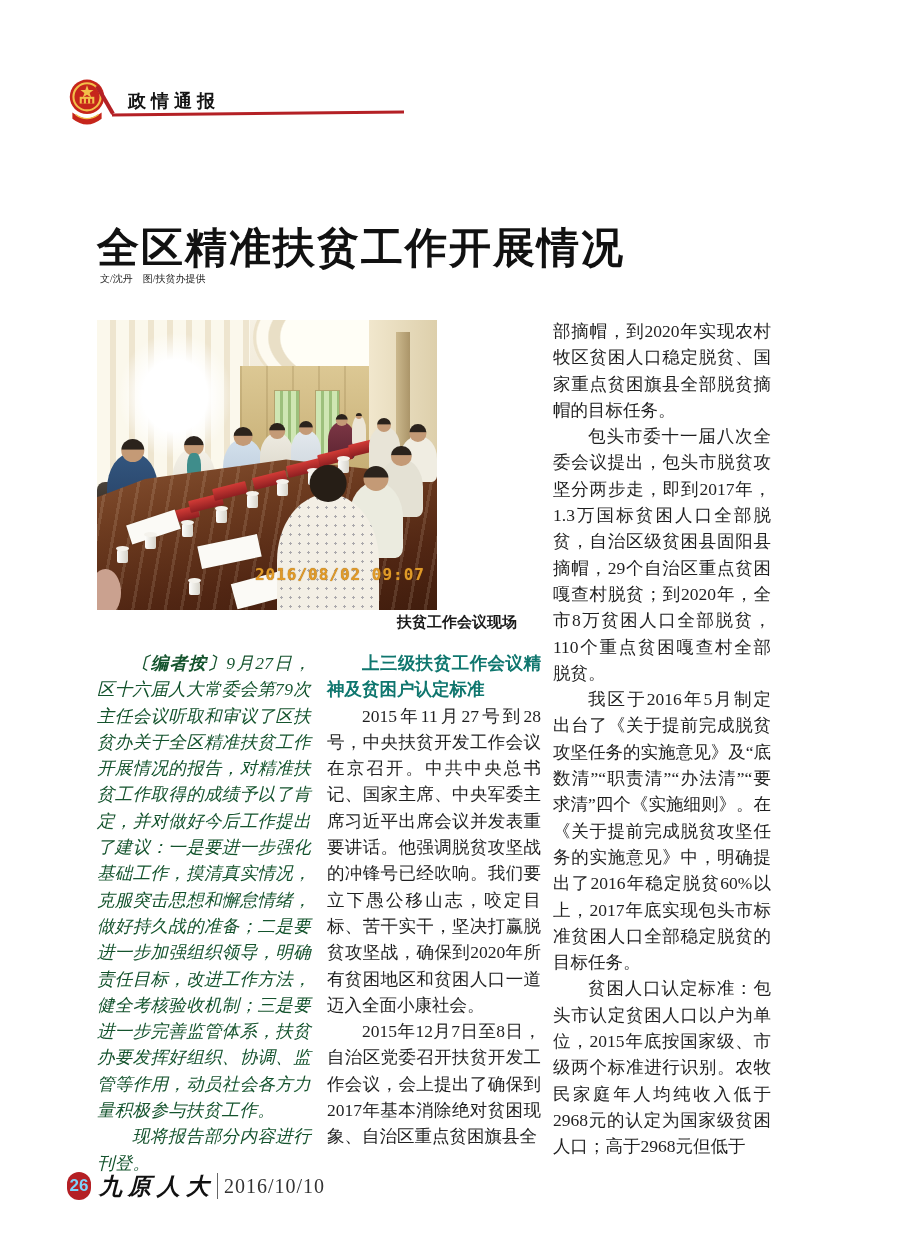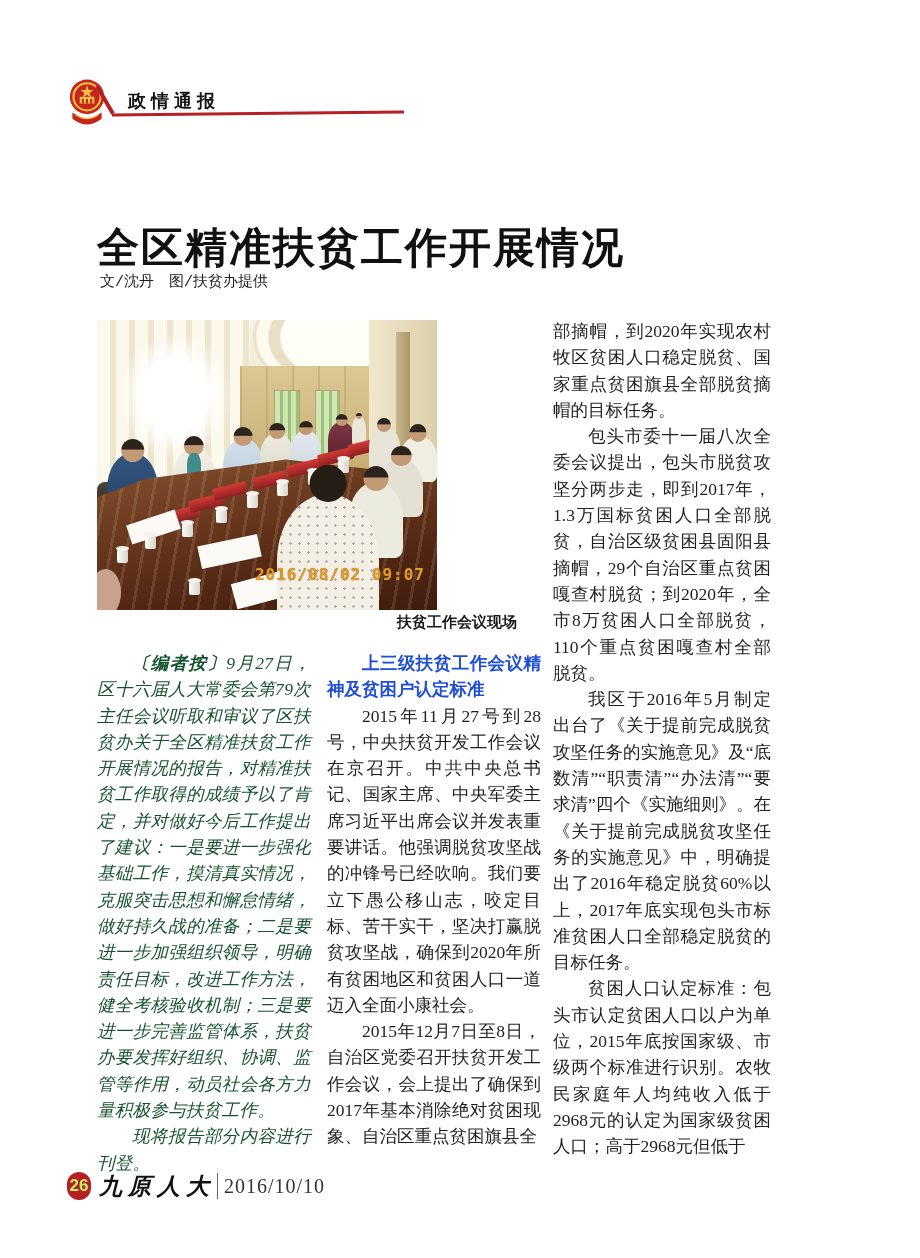--- a/index.html
+++ b/index.html
@@ -9,21 +9,21 @@
   }
   
   .hdr-emblem{position:absolute;left:64px;top:78px;width:46px;height:48px;}
   .hdr-slash{position:absolute;left:103px;top:84px;width:3.5px;height:32px;background:#b42025;transform:rotate(-30deg);}
   .hdr-label{position:absolute;left:128px;top:89px;font-family:"Liberation Sans","DejaVu Sans",sans-serif;
     font-weight:700;font-size:18px;letter-spacing:5px;color:#141414;}
   .hdr-line{position:absolute;left:112px;top:112px;width:292px;height:2.5px;background:#b42025;transform:rotate(-0.6deg);}
   
   .title{position:absolute;left:97px;top:192px;width:676px;text-align:left;
     font-size:42px;font-weight:700;letter-spacing:2px;color:#111;}
-  .byline{position:absolute;left:100px;top:272px;font-size:15px;color:#222;font-family:Liberation Mono, monospace;}
+  .byline{position:absolute;left:100px;top:272px;font-size:10px;color:#222;}
   
   .photo{position:absolute;left:97px;top:320px;width:340px;height:290px;overflow:hidden;background:#000000;}
   .photo *{position:absolute;}
   .ph-ceiling{left:30%;top:0;width:70%;height:30%;background:linear-gradient(#f6f1e4,#efe7d4);}
   .ph-light{right:-8%;top:-16%;width:62%;height:44%;border-radius:50%;
     background:radial-gradient(ellipse at center,#fffef6 0 52%,#e9dfc6 53% 60%,#fdfaf0 61% 68%,#ece2ca 69% 74%,rgba(246,241,228,0) 75%);}
   .ph-window{left:0;top:0;width:45%;height:60%;
     background:repeating-linear-gradient(90deg,#fbf8ec 0 13px,#eee5cf 13px 19px),linear-gradient(#fdfbf2,#f3ecd8);}
   .ph-glow{left:6%;top:4%;width:34%;height:44%;border-radius:50%;background:radial-gradient(#ffffff 0 40%,rgba(255,255,255,0) 70%);}
   .ph-wood{left:42%;top:16%;width:40%;height:42%;
@@ -69,24 +69,24 @@
     font-family:"Liberation Sans","DejaVu Sans",sans-serif;font-weight:700;font-size:15px;color:#1a1a1a;}
   
   .col{position:absolute;font-size:17.5px;line-height:26.3px;text-align:justify;color:#1f1f1f;}
   .col p{margin:0;text-indent:2em;}
   .col p.cont{text-indent:0;}
   .col-left{left:97px;top:650px;width:214px;font-style:italic;letter-spacing:.3px;color:#14532d;}
   .col-mid{left:327px;top:650px;width:214px;}
   .col-right{left:553px;top:318px;width:218px;}
   .note-label{font-weight:700;}
   .blue-head{margin:0;text-indent:2em;font-family:"Liberation Sans","DejaVu Sans",sans-serif;
-    font-weight:700;color:#1d4ed8;}
+    font-weight:700;color:#0f766e;}
   
   .footer{position:absolute;left:67px;top:1172px;height:28px;display:flex;align-items:center;}
-  .pageno{width:24px;height:28px;background:#b42025;color:#bef264;display:flex;align-items:center;justify-content:center;
+  .pageno{width:24px;height:28px;background:#b42025;color:#7dd3fc;display:flex;align-items:center;justify-content:center;
     font-family:"Liberation Sans","DejaVu Sans",sans-serif;font-weight:700;font-size:17px;border-radius:14px;}
   .pubname{margin-left:8px;font-style:italic;font-weight:700;font-size:23px;letter-spacing:6px;color:#111;}
   .ft-div{width:1px;height:26px;background:#666;margin:0 6px 0 2px;}
   .ft-date{font-size:20px;color:#333;letter-spacing:1px;}
 </style>
 </head>
 <body>
 
 <div class="page">
 

